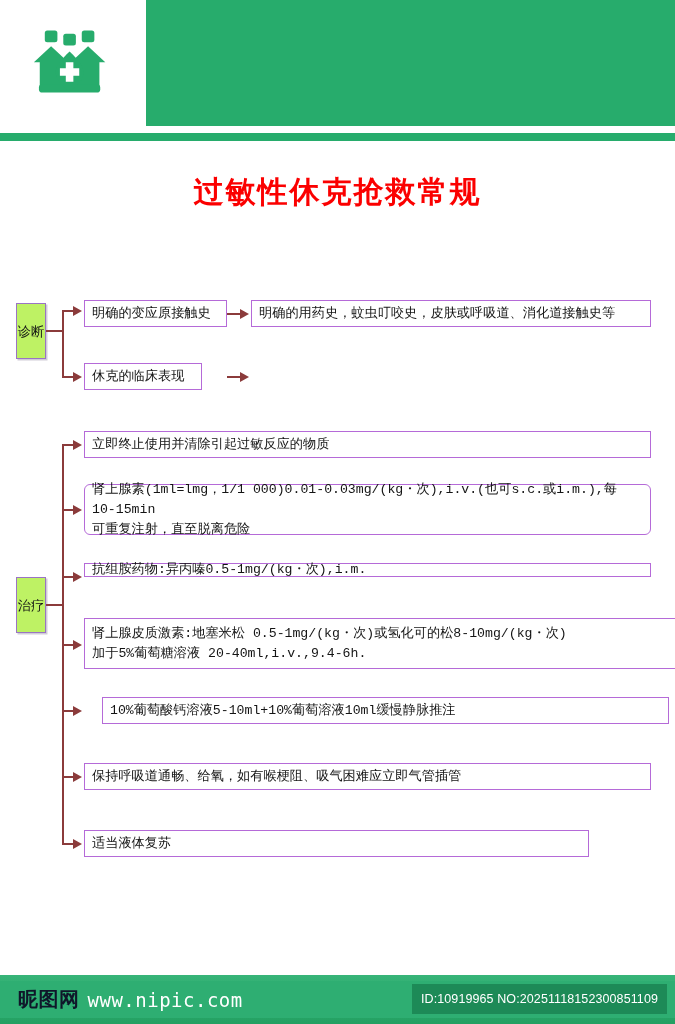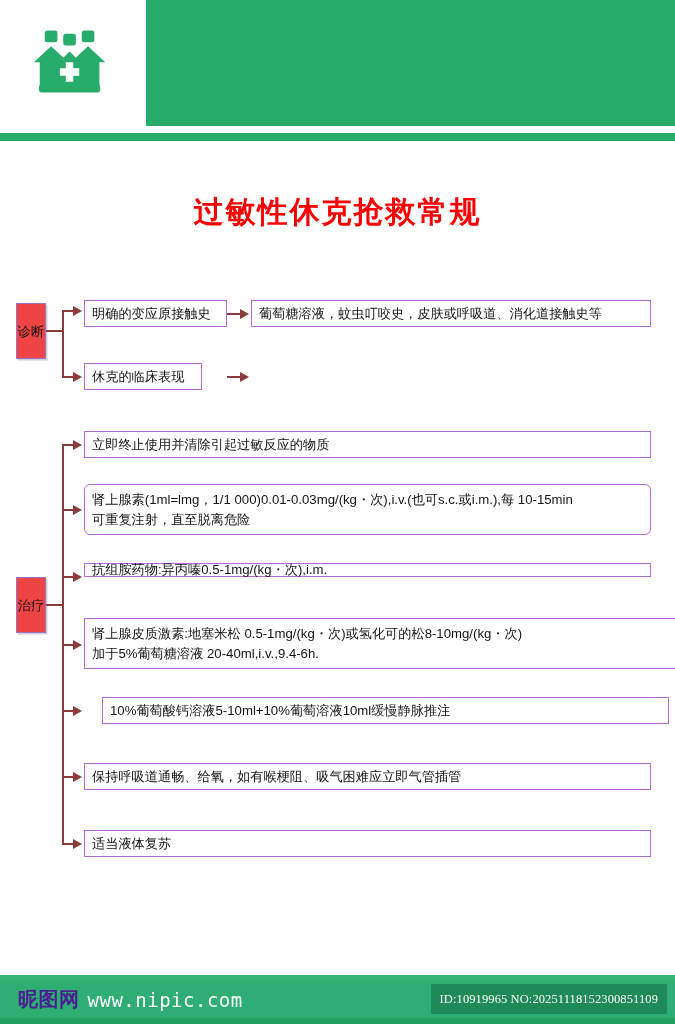--- a/index.html
+++ b/index.html
@@ -46,21 +46,21 @@
     left: 0; top: 133px;
     width: 675px;
     height: 8px;
     background: #27ac6c;
   }
 
   
   .page-title {
     position: absolute;
     left: 0;
-    top: 192px;
+    top: 172px;
     width: 675px;
     text-align: center;
     color: #fb0000;
     font-size: 30px;
     font-weight: bold;
     letter-spacing: 2px;
     font-family: "DejaVu Sans", "Liberation Sans", sans-serif;
   }
 
   
@@ -75,32 +75,32 @@
 
   .node-box {
     position: absolute;
     box-sizing: border-box;
     border: 1.5px solid #b56ad8;
     background: #ffffff;
     color: #141414;
     font-size: 13.2px;
     line-height: 20px;
     padding: 0 7px;
-    font-family: Liberation Sans, sans-serif;
+    font-family: Liberation Mono, monospace;
     display: flex;
     flex-direction: column;
     justify-content: center;
     white-space: pre-line;
   }
 
   .stage-label {
     position: absolute;
     box-sizing: border-box;
     border: 1.5px solid #9a74c4;
-    background: #ef4444;
+    background: #bef264;
     color: #141414;
     font-size: 13.2px;
     line-height: 17px;
     font-family: "DejaVu Sans", "Liberation Sans", sans-serif;
     display: flex;
     align-items: center;
     justify-content: center;
     text-align: center;
     box-shadow: 1.5px 1.5px 0 rgba(120,110,140,0.35);
   }
@@ -132,21 +132,21 @@
   .footer-inner {
     position: absolute;
     left: 0; top: 6px;
     width: 675px; height: 37px;
     background: #2eae72;
     display: flex;
     align-items: center;
   }
   .wm-logo {
     margin-left: 18px;
-    color: #4c1d95;
+    color: #0f172a;
     font-size: 20px;
     font-weight: bold;
     letter-spacing: 0.5px;
     font-family: "DejaVu Sans", "Liberation Sans", sans-serif;
   }
   .wm-url {
     margin-left: 8px;
     color: #ffffff;
     font-size: 19px;
     letter-spacing: 0.5px;
@@ -157,21 +157,21 @@
     right: 8px;
     top: 3px;
     height: 30px;
     display: flex;
     align-items: center;
     padding: 0 9px;
     background: #1d8a57;
     color: #ffffff;
     font-size: 12.5px;
     letter-spacing: 0.1px;
-    font-family: Liberation Serif, serif;
+    font-family: Liberation Sans, sans-serif;
   }
 </style>
 </head>
 <body>
 
 <div class="header">
   <div class="header-logo-pane">
     <div class="logo-wrap">
       <svg viewBox="0 0 100 100" width="84" height="84" aria-hidden="true">
         <g fill="#27ac6c">
@@ -200,21 +200,21 @@
   <div class="stage-label" style="left:16px; top:303px; width:30px; height:56px;">诊断</div>
 
   <div class="conn conn-h" style="left:46px; top:330px; width:17px;"></div>
   <div class="conn conn-v" style="left:62px; top:310px; height:67px;"></div>
 
   <div class="conn conn-h" style="left:62px; top:310px; width:12px;"></div>
   <div class="arrow-head" style="left:73px; top:306px;"></div>
   <div class="node-box" style="left:84px; top:300px; width:143px; height:27px;">明确的变应原接触史</div>
   <div class="conn conn-h" style="left:227px; top:313px; width:14px;"></div>
   <div class="arrow-head" style="left:240px; top:309px;"></div>
-  <div class="node-box" style="left:251px; top:300px; width:400px; height:27px;">葡萄糖溶液，蚊虫叮咬史，皮肤或呼吸道、消化道接触史等</div>
+  <div class="node-box" style="left:251px; top:300px; width:400px; height:27px;">明确的用药史，蚊虫叮咬史，皮肤或呼吸道、消化道接触史等</div>
 
   <div class="conn conn-h" style="left:62px; top:376px; width:12px;"></div>
   <div class="arrow-head" style="left:73px; top:372px;"></div>
   <div class="node-box" style="left:84px; top:363px; width:118px; height:27px;">休克的临床表现</div>
   <div class="conn conn-h" style="left:227px; top:376px; width:14px;"></div>
   <div class="arrow-head" style="left:240px; top:372px;"></div>
 
   <div class="stage-label" style="left:16px; top:577px; width:30px; height:56px;">治疗</div>
 
   <div class="conn conn-h" style="left:46px; top:604px; width:17px;"></div>
@@ -241,21 +241,21 @@
   <div class="conn conn-h" style="left:62px; top:710px; width:12px;"></div>
   <div class="arrow-head" style="left:73px; top:706px;"></div>
   <div class="node-box" style="left:102px; top:697px; width:567px; height:27px;">10%葡萄酸钙溶液5-10ml+10%葡萄溶液10ml缓慢静脉推注</div>
 
   <div class="conn conn-h" style="left:62px; top:776px; width:12px;"></div>
   <div class="arrow-head" style="left:73px; top:772px;"></div>
   <div class="node-box" style="left:84px; top:763px; width:567px; height:27px;">保持呼吸道通畅、给氧，如有喉梗阻、吸气困难应立即气管插管</div>
 
   <div class="conn conn-h" style="left:62px; top:843px; width:12px;"></div>
   <div class="arrow-head" style="left:73px; top:839px;"></div>
-  <div class="node-box" style="left:84px; top:830px; width:567px; height:27px;">适当液体复苏</div>
+  <div class="node-box" style="left:84px; top:830px; width:505px; height:27px;">适当液体复苏</div>
 
 </div>
 
 <div class="footer">
   <div class="footer-inner">
     <span class="wm-logo">昵图网</span>
     <span class="wm-url">www.nipic.com</span>
     <span class="wm-id">ID:10919965 NO:20251118152300851109</span>
   </div>
 </div>

